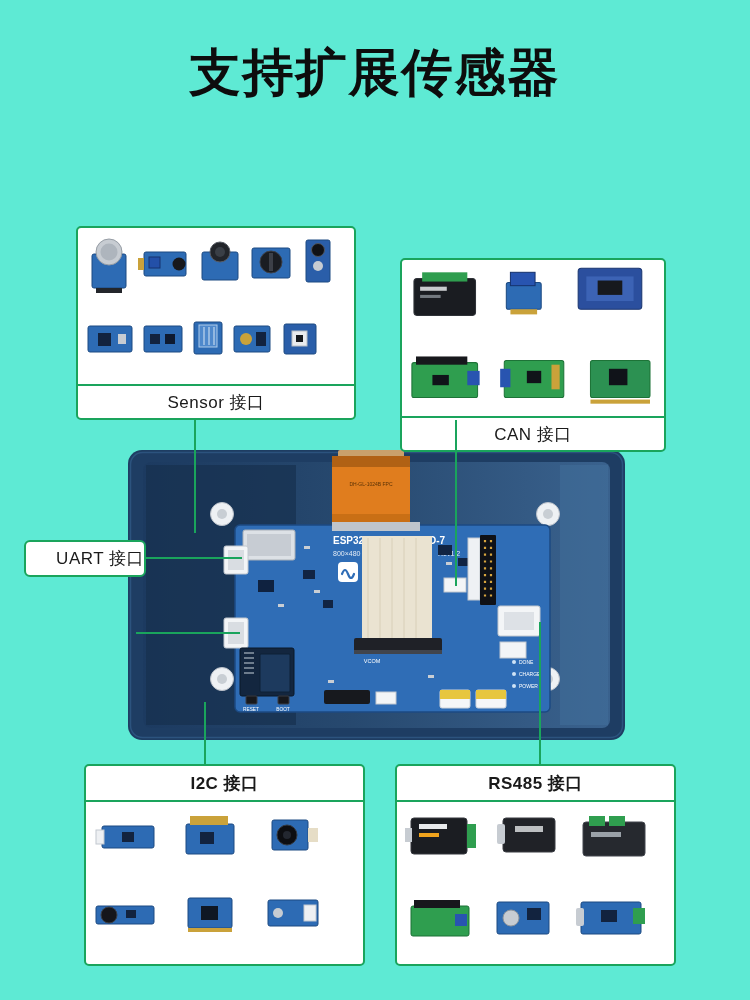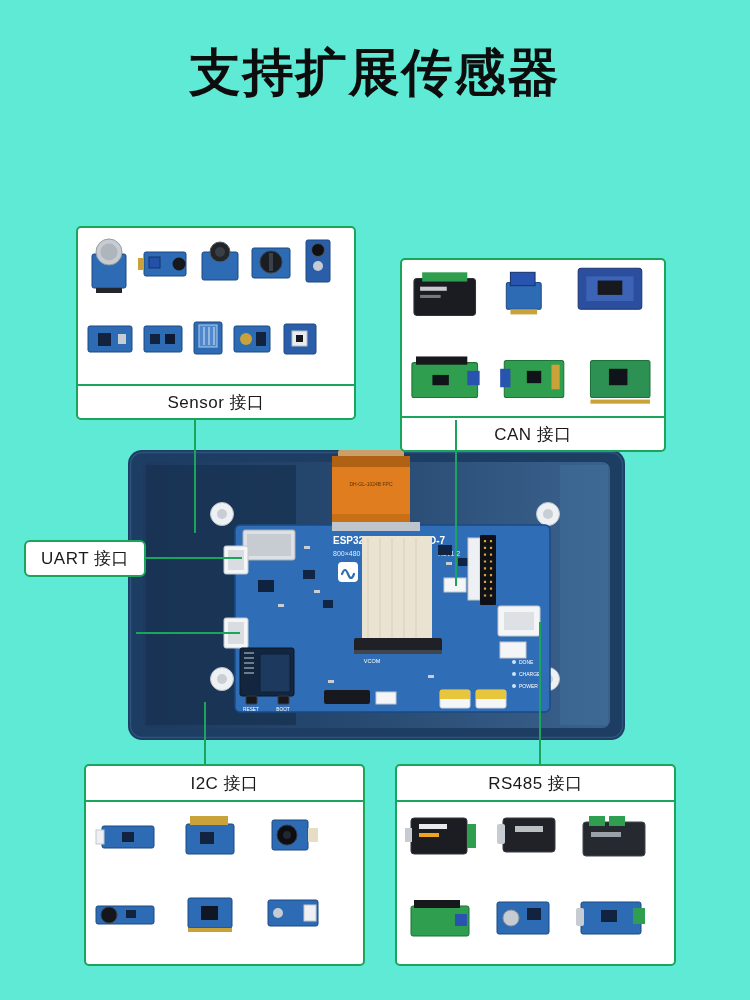--- a/index.html
+++ b/index.html
@@ -17,24 +17,24 @@
     position:absolute;background:#ffffff;border:2px solid var(--accent);
     border-radius:5px;box-sizing:border-box;display:flex;flex-direction:column;z-index:2;
   }
   .panel-images{flex:1;display:flex;align-items:center;justify-content:center;overflow:hidden;}
   .panel-images svg{width:100%;height:100%;}
   .panel-divider{height:0;border-top:2px solid var(--accent);}
   .panel-label{
     height:32px;display:flex;align-items:center;justify-content:center;
     font-size:17px;color:#1a1a1a;letter-spacing:0.5px;
   }
-  .panel-label.top{height:34px;}
+  .panel-label.top{height:34px;font-weight:bold;}
   .chip{
     position:absolute;background:#ffffff;border:2px solid var(--accent);
-    border-radius:6px;box-sizing:border-box;display:flex;align-items:center;justify-content:center;
+    border-radius:6px;box-sizing:border-box;display:flex;align-items:center;justify-content:flex-end;
     font-size:17px;color:#1a1a1a;z-index:2;letter-spacing:0.5px;
   }
   .line{position:absolute;background:var(--accent);z-index:5;}
   .line.v{width:2px;}
   .line.h{height:2px;}
   .board{position:absolute;left:128px;top:450px;width:497px;height:290px;z-index:1;}
   .board svg{display:block;width:100%;height:100%;}
 </style>
 </head>
 <body>

